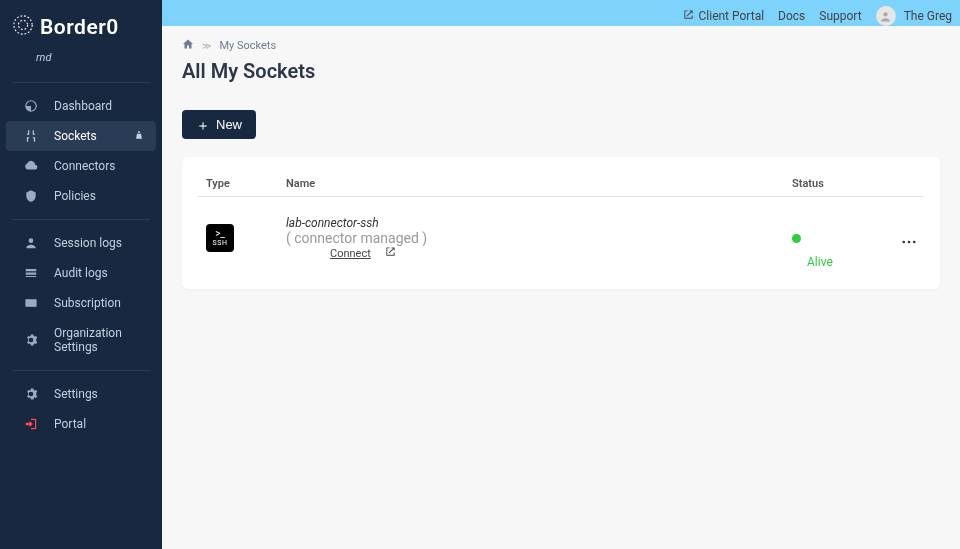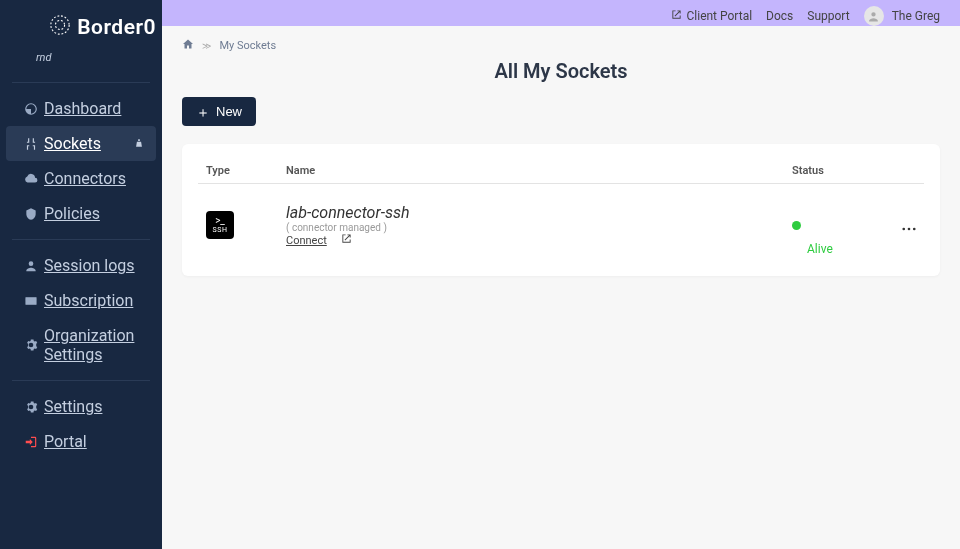--- a/index.html
+++ b/index.html
@@ -24,21 +24,20 @@
       color: #c4cfe0;
       display: flex;
       flex-direction: column;
       flex-shrink: 0;
     }
     .logo {
       padding: 14px 6px 12px 12px;
       display: flex;
       align-items: center;
       gap: 6px;
-      justify-content: flex-end;
     }
     .logo-title {
       font-size: 21px;
       font-weight: 600;
       color: #fff;
       letter-spacing: 0.5px;
     }
     .org-label {
       padding: 0 12px 12px 36px;
       font-style: italic;
@@ -46,28 +45,27 @@
       color: #c4cfe0;
     }
     .nav-sep {
       height: 1px;
       background: #2a3b56;
       margin: 6px 12px;
     }
     .nav-item {
       display: flex;
       align-items: center;
-      gap: 6px;
+      gap: 16px;
       padding: 8px 12px 8px 18px;
       color: #c4cfe0;
-      font-size: 16px;
+      font-size: 12px;
       cursor: pointer;
       border-radius: 4px;
       margin: 0 6px;
-      text-decoration: underline;
     }
     .nav-item.active {
       background: #2a3b56;
       color: #fff;
     }
     .nav-item .icon {
       width: 14px;
       height: 14px;
       display: inline-flex;
       align-items: center;
@@ -89,22 +87,22 @@
     }
     .nav-group { margin: 2px 0; }
 
     
     .main {
       flex: 1;
       display: flex;
       flex-direction: column;
     }
     .top-bar {
-      background: #c4b5fd;
-      padding: 6px 20px 0 20px;
+      background: #7dd3fc;
+      padding: 6px 8px 0 20px;
       display: flex;
       justify-content: flex-end;
       align-items: center;
       gap: 14px;
     }
     .top-link {
       font-size: 12px;
       color: #444;
       cursor: pointer;
       display: inline-flex;
@@ -149,22 +147,21 @@
       color: #aaa;
     }
     .breadcrumb .home-icon {
       color: #6f7c93;
       cursor: pointer;
     }
     .page-title {
       font-size: 20px;
       font-weight: 600;
       color: #2d3748;
-      margin-bottom: 14px;
-      text-align: center;
+      margin-bottom: 27px;
     }
     .new-btn {
       display: inline-flex;
       align-items: center;
       gap: 6px;
       background: #182841;
       color: #fff;
       border: none;
       border-radius: 4px;
       padding: 7px 14px;
@@ -220,34 +217,35 @@
     .type-icon-box .prompt {
       font-size: 10px;
       margin-bottom: 1px;
     }
     .type-icon-box .lbl {
       letter-spacing: 0.5px;
     }
     .socket-name {
       font-style: italic;
       color: #333;
-      font-size: 16px;
+      font-size: 12px;
     }
     .socket-meta {
       color: #9a9a9a;
-      font-size: 10px;
+      font-size: 14px;
     }
     .connect-link {
       display: inline-flex;
       align-items: center;
       gap: 14px;
       font-size: 11px;
       color: #444;
       text-decoration: underline;
       cursor: pointer;
+      margin-left: 44px;
     }
     .status {
       display: inline-flex;
       align-items: center;
       gap: 6px;
     }
     .status-dot {
       width: 9px;
       height: 9px;
       background: #2ecc40;
@@ -327,20 +325,28 @@
   <div class="nav-sep"></div>
 
   <div class="nav-group">
     <div class="nav-item">
       <span class="icon">
         <svg width="14" height="14" viewBox="0 0 24 24">
             <path fill="currentColor" d="M12 12a4 4 0 100-8 4 4 0 000 8zm-8 8c0-3 5-5 8-5s8 2 8 5v1H4v-1z"></path>
           </svg>
       </span>
       <span>Session logs</span>
+    </div>
+    <div class="nav-item">
+      <span class="icon">
+        <svg width="14" height="14" viewBox="0 0 24 24">
+            <path fill="currentColor" d="M3 5h18v4H3zM3 11h18v4H3zM3 17h18v2H3z"></path>
+          </svg>
+      </span>
+      <span>Audit logs</span>
     </div>
     <div class="nav-item">
       <span class="icon">
         <svg width="14" height="14" viewBox="0 0 24 24">
             <path fill="currentColor" d="M3 6h18v12H3z M3 10h18" stroke="currentColor" stroke-width="1"></path>
           </svg>
       </span>
       <span>Subscription</span>
     </div>
     <div class="nav-item">

